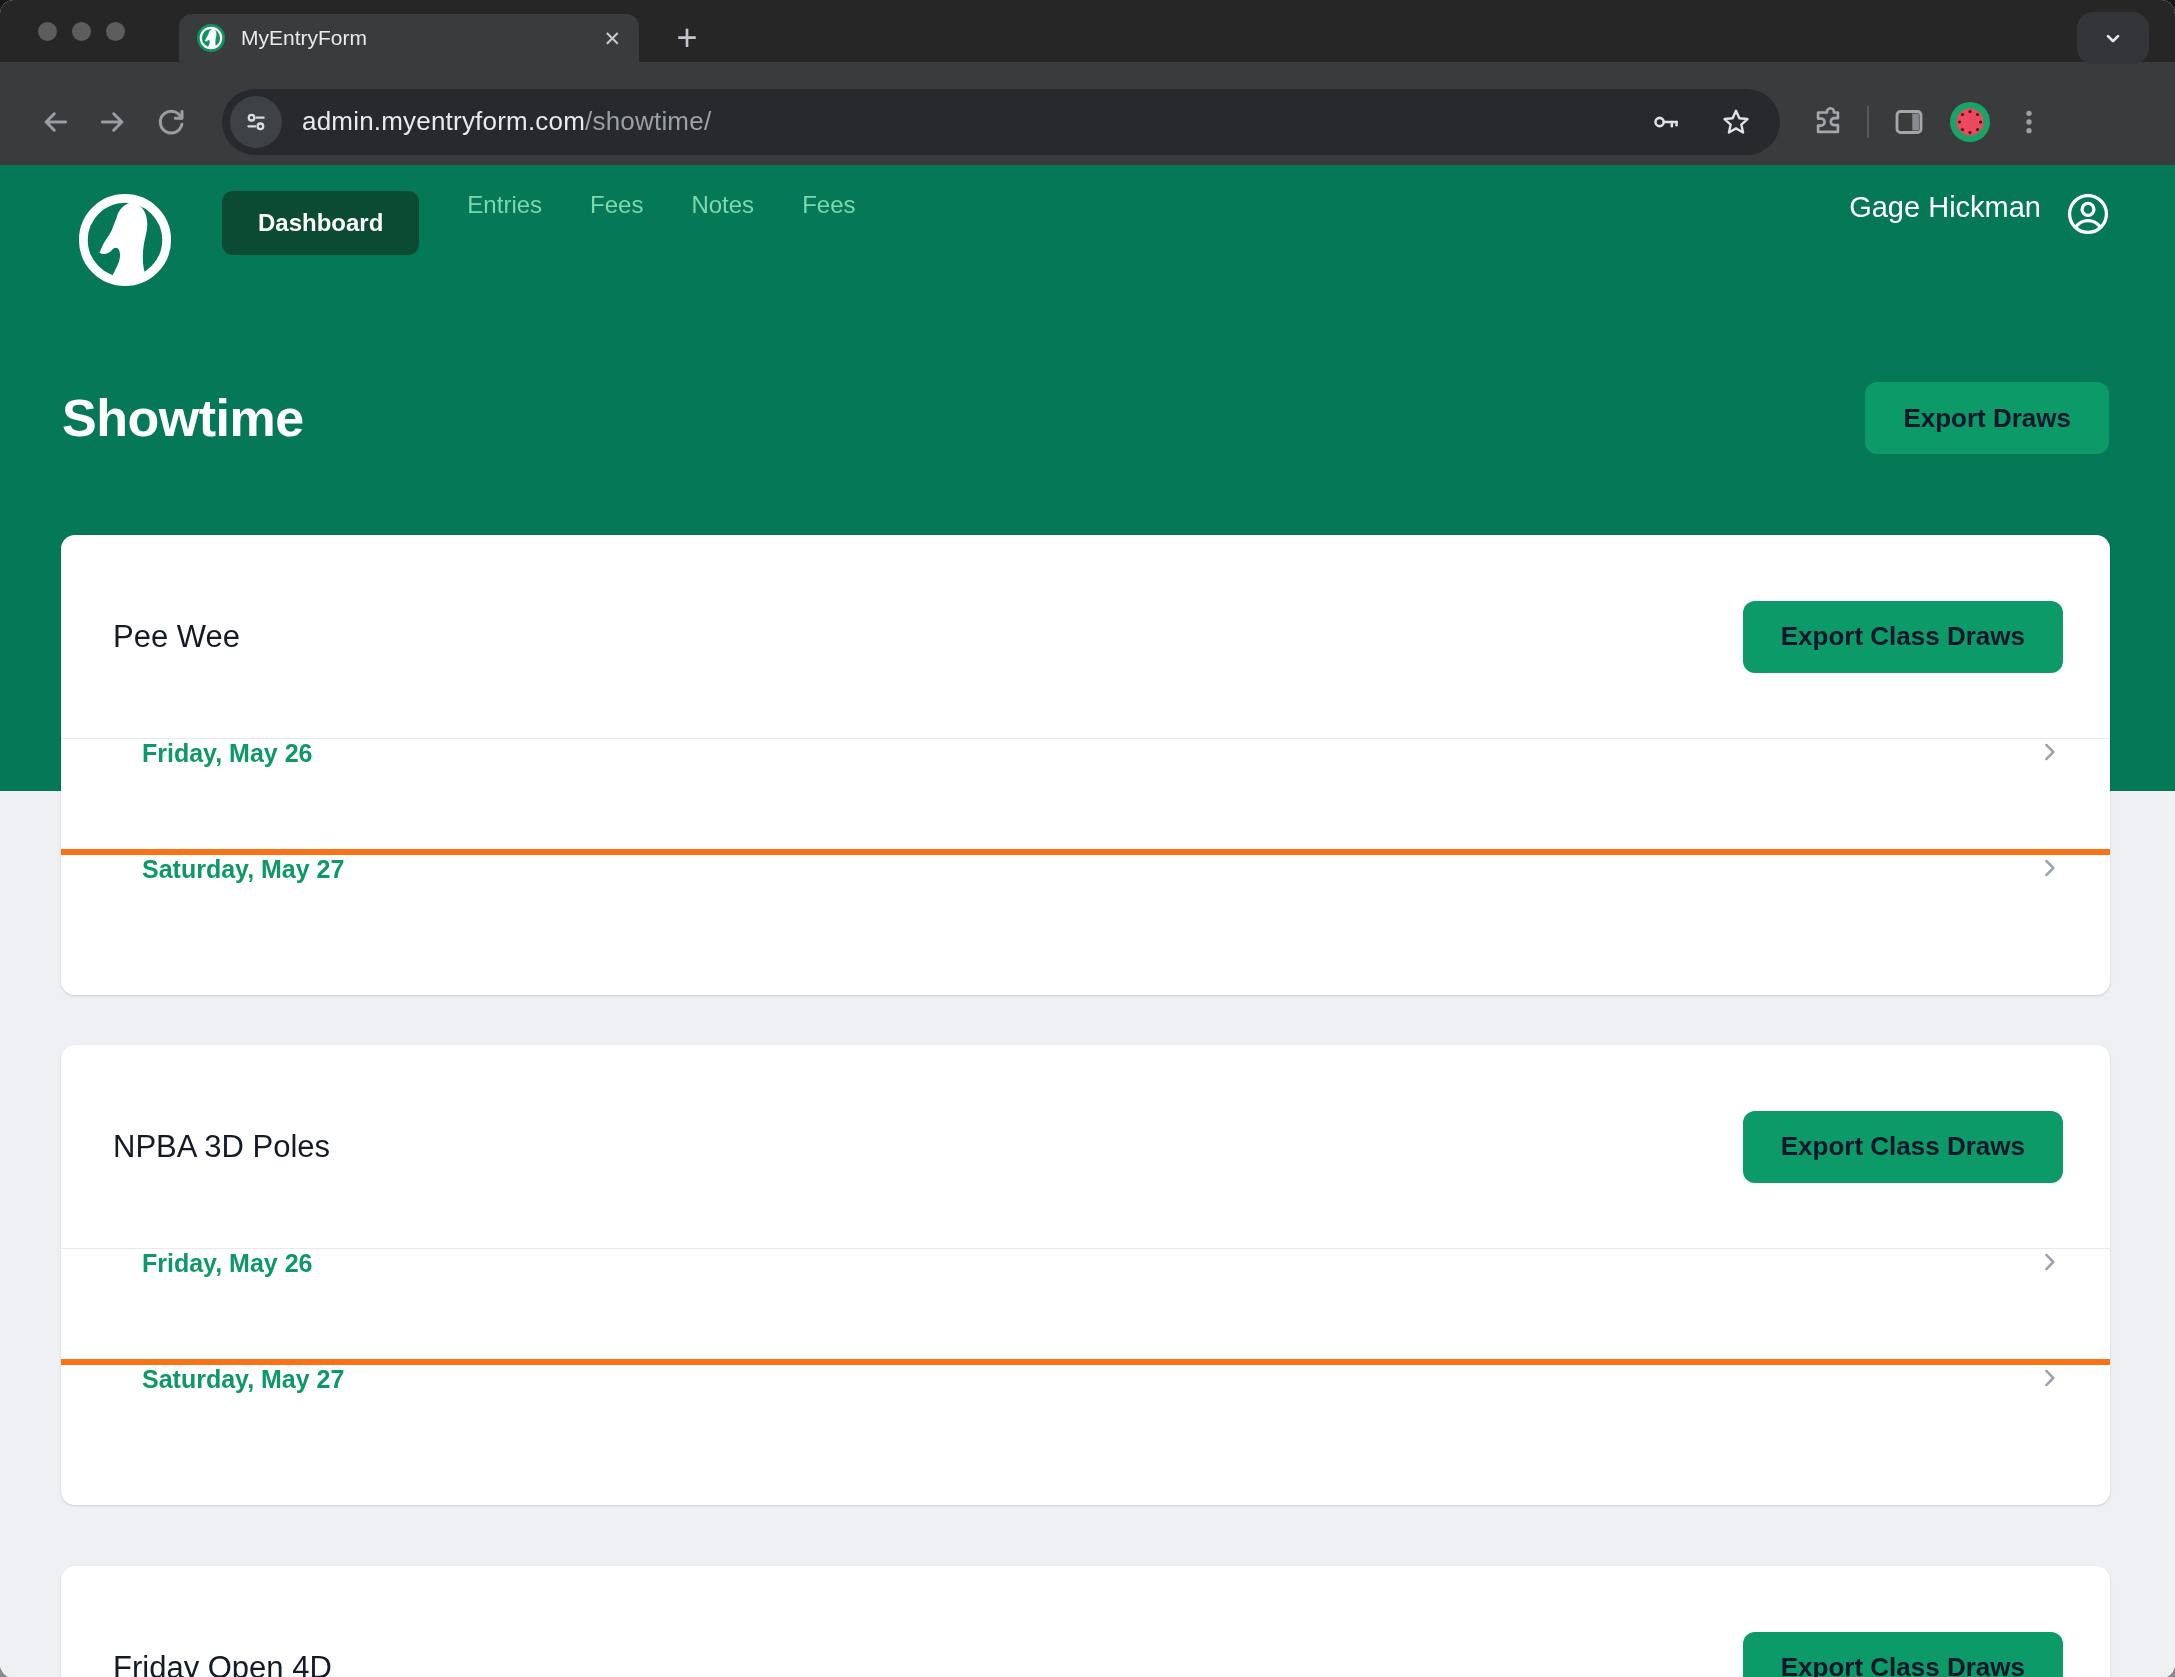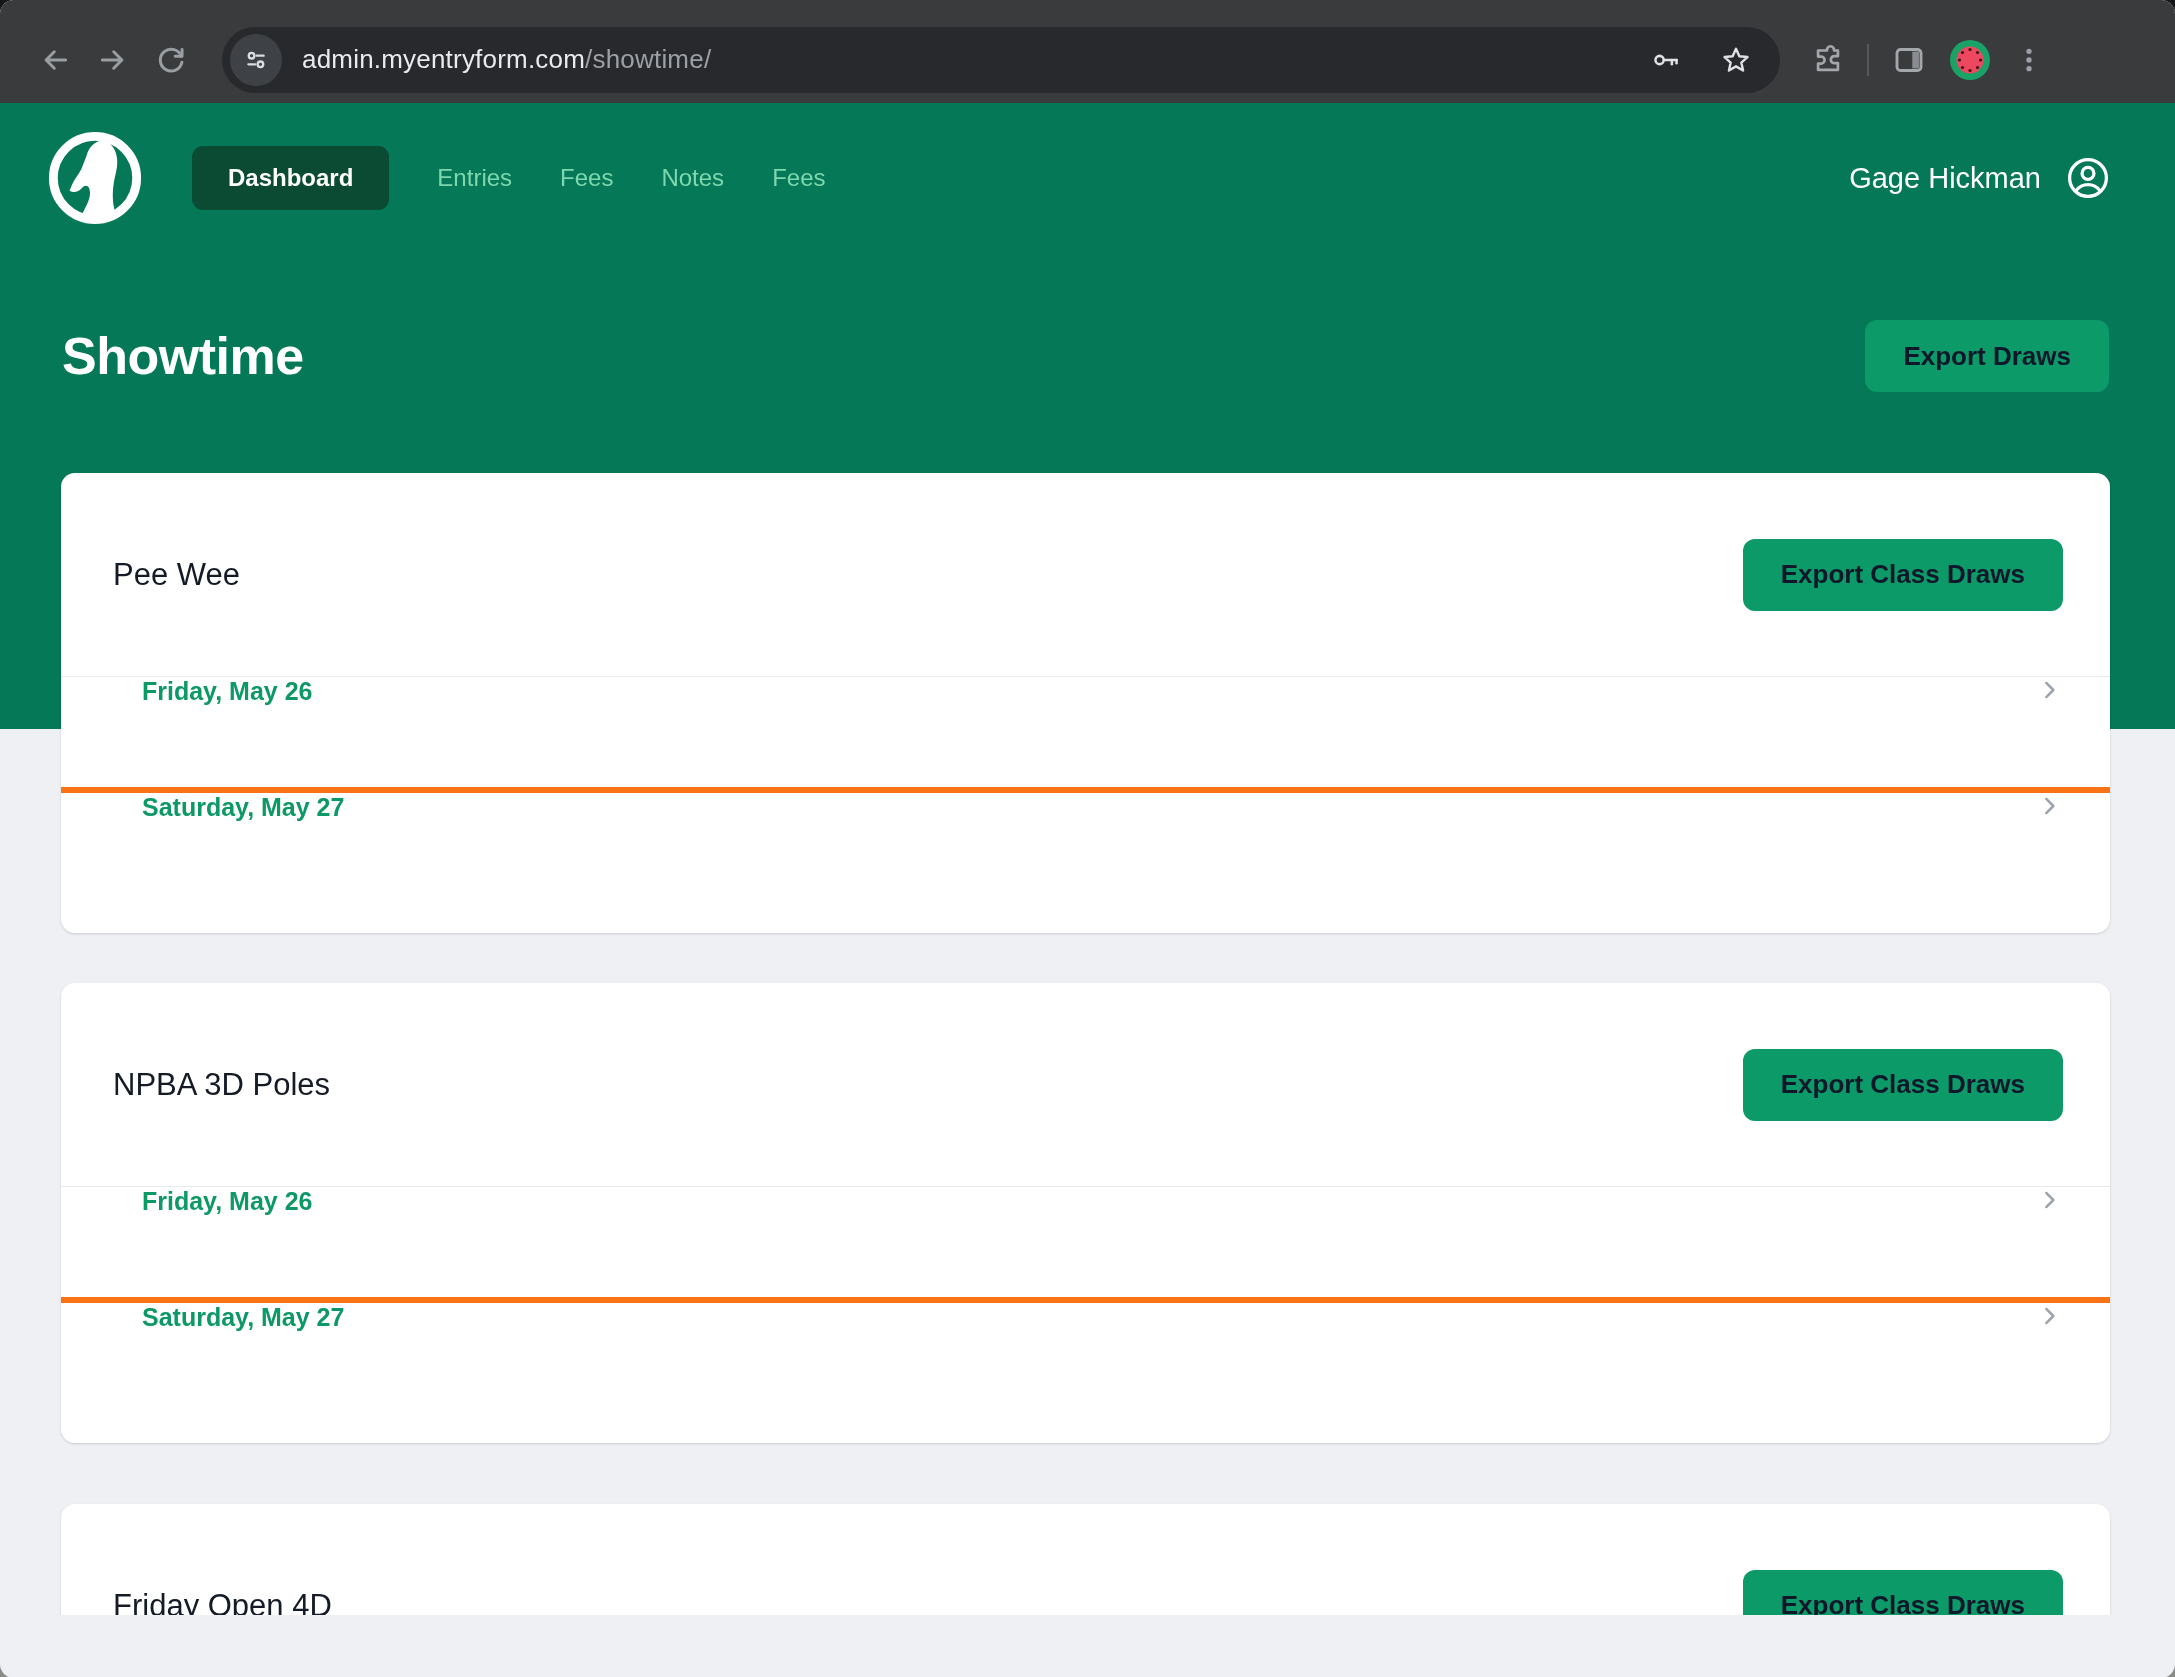--- a/index.html
+++ b/index.html
@@ -44,21 +44,21 @@
   .chromeicons { display:flex; align-items:center; margin-left:20px; color:#a3a7ab; }
   .chromeicons > * { margin:0 11px; display:flex; }
   .vdivider { width:2px; height:32px; background:#55585c; }
   .avatar { width:42px; height:42px; }
   .kebab { color:#9aa0a6; }
 
   
   .site { position:relative; height:1512px; background:#eef0f3; overflow:hidden; }
   .greenbg { position:absolute; top:0; left:0; right:0; height:626px; background:#047857; }
 
-  .sitenav { position:absolute; top:26px; left:46px; right:64px; display:flex; align-items:center; }
+  .sitenav { position:absolute; top:26px; left:76px; right:64px; display:flex; }
   .logo { width:98px; height:98px; color:#fff; flex:none; display:flex; }
   .navpill { margin-left:48px; background:#0b4a33; color:#fff; font-weight:700; font-size:24px; height:64px; padding:0 36px; border-radius:11px; display:flex; align-items:center; }
   .navlink { margin-left:48px; color:#7ed7ad; font-size:24px; font-weight:500; }
   .flexspacer { flex:1; }
   .username { color:#fff; font-size:29px; font-weight:500; margin-right:24px; }
   .usericon { width:46px; height:46px; color:#fff; display:flex; }
 
   .pagehead { position:absolute; top:217px; left:62px; right:66px; display:flex; align-items:center; justify-content:space-between; }
   .pagetitle { color:#fff; font-size:52px; font-weight:800; letter-spacing:-0.5px; }
 
@@ -81,20 +81,42 @@
 
 <svg width="0" height="0" style="position:absolute">
   <symbol id="horse" viewBox="0 0 100 100">
     <circle cx="50" cy="50" r="42.5" fill="none" stroke="currentColor" stroke-width="9"></circle>
     <path fill="currentColor" d="M58 11 C49 13 43.5 19 41.5 27 L36 41 C33 47 29 51 26.5 57 L24 63 C28 65.5 33.5 64 36.5 60.5 C40 56.5 43.5 57.5 44.5 62 C46.5 70 41 78 37 87 C47.5 94.5 62 95.5 72 89.5 C66 73 68 58 71.5 44 C75 30 71.5 15.5 58 11 Z"></path>
   </symbol>
 </svg>
 
 <div class="window">
 
+  <div class="tabstrip">
+    <div class="lights">
+      <span class="light"></span>
+      <span class="light"></span>
+      <span class="light"></span>
+    </div>
+    <div class="tab">
+      <span class="favicon">
+        <svg viewBox="0 0 100 100">
+            <use href="#horse"></use>
+          </svg>
+      </span>
+      <span class="tab-title">MyEntryForm</span>
+      <span class="tab-close">✕</span>
+    </div>
+    <div class="newtab">+</div>
+    <div class="tabsearch">
+      <svg width="30" height="30" viewBox="0 0 24 24">
+        <polyline points="8 10.5 12 14.5 16 10.5" fill="none" stroke="#e8eaed" stroke-width="2.2" stroke-linecap="round" stroke-linejoin="round"></polyline>
+      </svg>
+    </div>
+  </div>
 
   <div class="toolbar">
     <div class="navbtn">
       <svg width="34" height="34" viewBox="0 0 24 24">
         <path d="M19.5 12 H6 M11.5 6.2 L5.7 12 l5.8 5.8" fill="none" stroke="currentColor" stroke-width="2.1" stroke-linecap="round" stroke-linejoin="round"></path>
       </svg>
     </div>
     <div class="navbtn">
       <svg width="34" height="34" viewBox="0 0 24 24">
         <path d="M4.5 12 H18 M12.5 6.2 l5.8 5.8 l-5.8 5.8" fill="none" stroke="currentColor" stroke-width="2.1" stroke-linecap="round" stroke-linejoin="round"></path>

